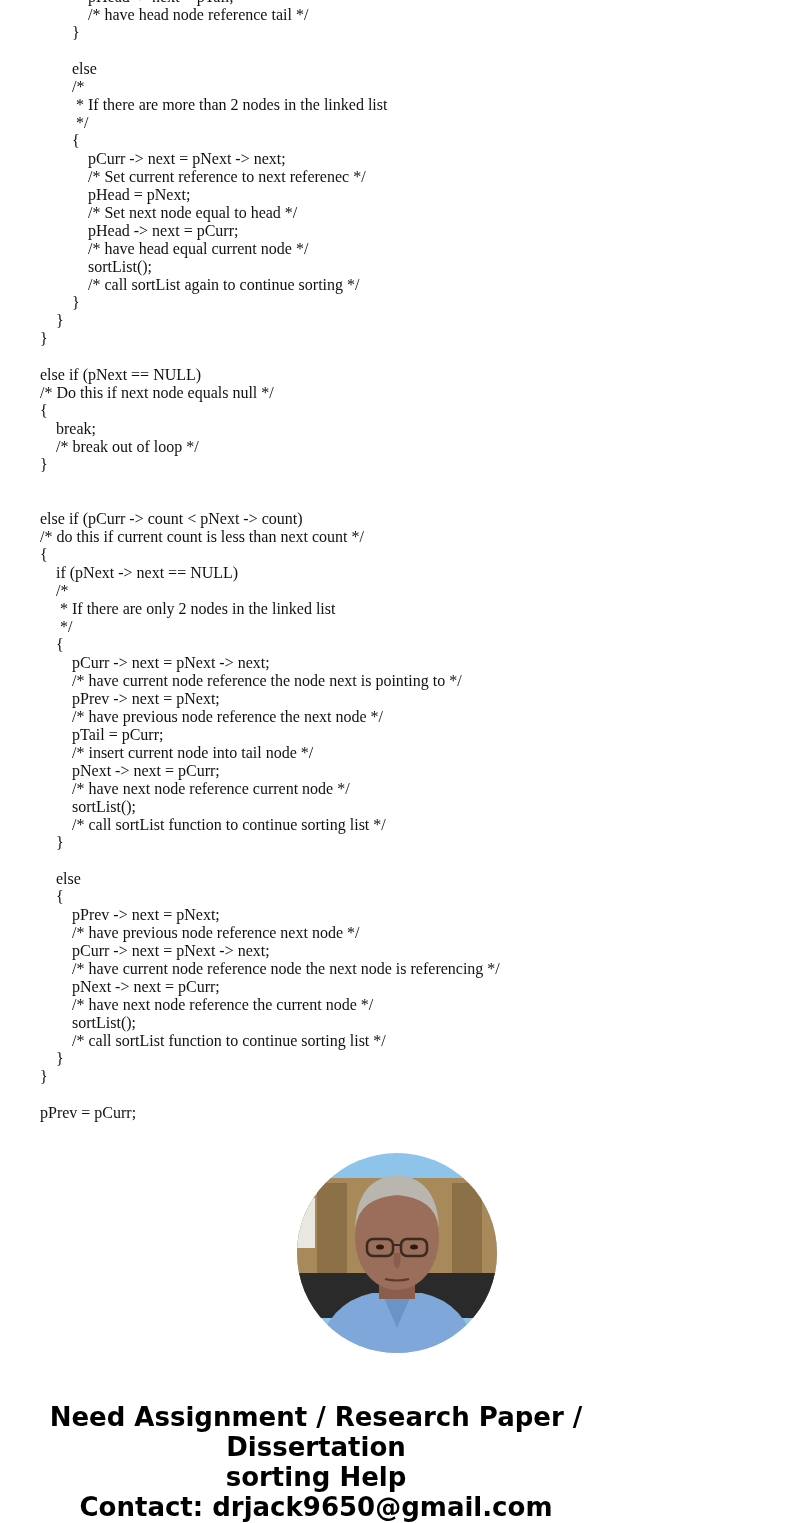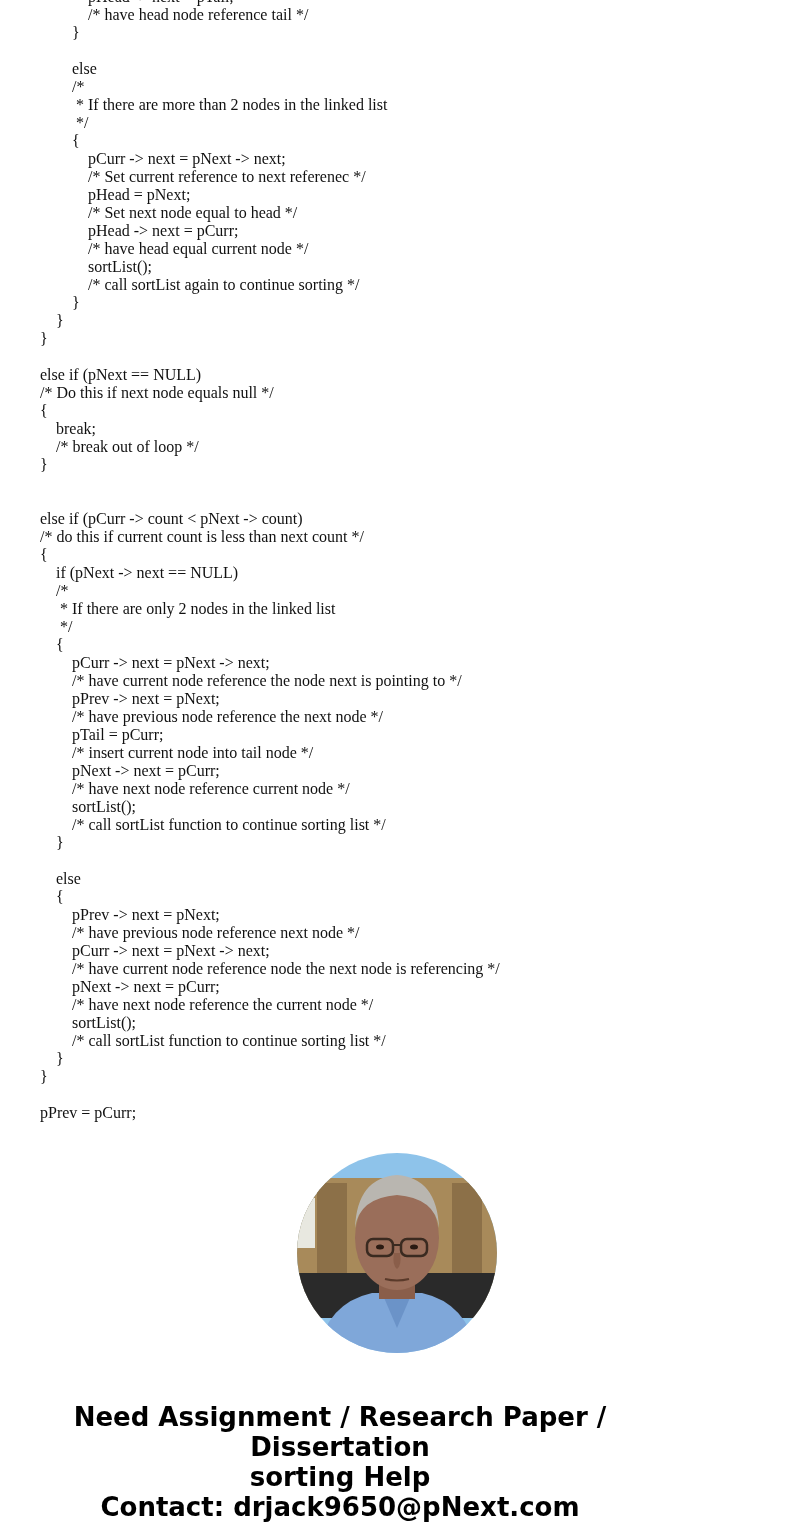--- a/index.html
+++ b/index.html
@@ -14,21 +14,20 @@
   }
   .code-line { display: block; height: 18px; }
   .avatar-wrap {
     position: absolute; left: 297px; top: 1153px; width: 200px; height: 200px;
     border-radius: 50%; overflow: hidden;
   }
   .footer {
     position: absolute; left: 0; top: 1402px; width: 632px; text-align: center;
     font-family: "DejaVu Sans", sans-serif; font-weight: bold; font-size: 26px; line-height: 30px;
     color: #000000;
-    padding-left: 24px;
   }
   .footer-line { display: block; }
 </style>
 </head>
 <body>
 
 <div class="code-viewport">
   <div class="code-block" id="code-block"><span class="code-line" style="padding-left: 48px;">pHead -&gt; next = pTail;</span><span class="code-line" style="padding-left: 48px;">/* have head node reference tail */</span><span class="code-line" style="padding-left: 32px;">}</span><span class="code-line" style="padding-left: 0px;"></span><span class="code-line" style="padding-left: 32px;">else</span><span class="code-line" style="padding-left: 32px;">/*</span><span class="code-line" style="padding-left: 32px;"> * If there are more than 2 nodes in the linked list</span><span class="code-line" style="padding-left: 32px;"> */</span><span class="code-line" style="padding-left: 32px;">{</span><span class="code-line" style="padding-left: 48px;">pCurr -&gt; next = pNext -&gt; next;</span><span class="code-line" style="padding-left: 48px;">/* Set current reference to next referenec */</span><span class="code-line" style="padding-left: 48px;">pHead = pNext;</span><span class="code-line" style="padding-left: 48px;">/* Set next node equal to head */</span><span class="code-line" style="padding-left: 48px;">pHead -&gt; next = pCurr;</span><span class="code-line" style="padding-left: 48px;">/* have head equal current node */</span><span class="code-line" style="padding-left: 48px;">sortList();</span><span class="code-line" style="padding-left: 48px;">/* call sortList again to continue sorting */</span><span class="code-line" style="padding-left: 32px;">}</span><span class="code-line" style="padding-left: 16px;">}</span><span class="code-line" style="padding-left: 0px;">}</span><span class="code-line" style="padding-left: 0px;"></span><span class="code-line" style="padding-left: 0px;">else if (pNext == NULL)</span><span class="code-line" style="padding-left: 0px;">/* Do this if next node equals null */</span><span class="code-line" style="padding-left: 0px;">{</span><span class="code-line" style="padding-left: 16px;">break;</span><span class="code-line" style="padding-left: 16px;">/* break out of loop */</span><span class="code-line" style="padding-left: 0px;">}</span><span class="code-line" style="padding-left: 0px;"></span><span class="code-line" style="padding-left: 0px;"></span><span class="code-line" style="padding-left: 0px;">else if (pCurr -&gt; count &lt; pNext -&gt; count)</span><span class="code-line" style="padding-left: 0px;">/* do this if current count is less than next count */</span><span class="code-line" style="padding-left: 0px;">{</span><span class="code-line" style="padding-left: 16px;">if (pNext -&gt; next == NULL)</span><span class="code-line" style="padding-left: 16px;">/*</span><span class="code-line" style="padding-left: 16px;"> * If there are only 2 nodes in the linked list</span><span class="code-line" style="padding-left: 16px;"> */</span><span class="code-line" style="padding-left: 16px;">{</span><span class="code-line" style="padding-left: 32px;">pCurr -&gt; next = pNext -&gt; next;</span><span class="code-line" style="padding-left: 32px;">/* have current node reference the node next is pointing to */</span><span class="code-line" style="padding-left: 32px;">pPrev -&gt; next = pNext;</span><span class="code-line" style="padding-left: 32px;">/* have previous node reference the next node */</span><span class="code-line" style="padding-left: 32px;">pTail = pCurr;</span><span class="code-line" style="padding-left: 32px;">/* insert current node into tail node */</span><span class="code-line" style="padding-left: 32px;">pNext -&gt; next = pCurr;</span><span class="code-line" style="padding-left: 32px;">/* have next node reference current node */</span><span class="code-line" style="padding-left: 32px;">sortList();</span><span class="code-line" style="padding-left: 32px;">/* call sortList function to continue sorting list */</span><span class="code-line" style="padding-left: 16px;">}</span><span class="code-line" style="padding-left: 0px;"></span><span class="code-line" style="padding-left: 16px;">else</span><span class="code-line" style="padding-left: 16px;">{</span><span class="code-line" style="padding-left: 32px;">pPrev -&gt; next = pNext;</span><span class="code-line" style="padding-left: 32px;">/* have previous node reference next node */</span><span class="code-line" style="padding-left: 32px;">pCurr -&gt; next = pNext -&gt; next;</span><span class="code-line" style="padding-left: 32px;">/* have current node reference node the next node is referencing */</span><span class="code-line" style="padding-left: 32px;">pNext -&gt; next = pCurr;</span><span class="code-line" style="padding-left: 32px;">/* have next node reference the current node */</span><span class="code-line" style="padding-left: 32px;">sortList();</span><span class="code-line" style="padding-left: 32px;">/* call sortList function to continue sorting list */</span><span class="code-line" style="padding-left: 16px;">}</span><span class="code-line" style="padding-left: 0px;">}</span><span class="code-line" style="padding-left: 0px;"></span><span class="code-line" style="padding-left: 0px;">pPrev = pCurr;</span></div>
 </div>
 
@@ -51,14 +50,14 @@
     <ellipse cx="83" cy="94" rx="4" ry="2.5" fill="#2a1a12"></ellipse>
     <ellipse cx="117" cy="94" rx="4" ry="2.5" fill="#2a1a12"></ellipse>
     <path d="M97 100 Q95 112 100 116 Q105 112 103 100" fill="#8a5e4a"></path>
     <path d="M88 126 Q100 129 112 126" stroke="#5a3a2a" stroke-width="2" fill="none"></path>
   </svg>
 </div>
 
 <div class="footer">
   <span class="footer-line">Need Assignment / Research Paper / Dissertation</span>
   <span class="footer-line">sorting Help</span>
-  <span class="footer-line">Contact: drjack9650@pNext.com</span>
+  <span class="footer-line">Contact: drjack9650@gmail.com</span>
 </div>
 
 </body></html>

